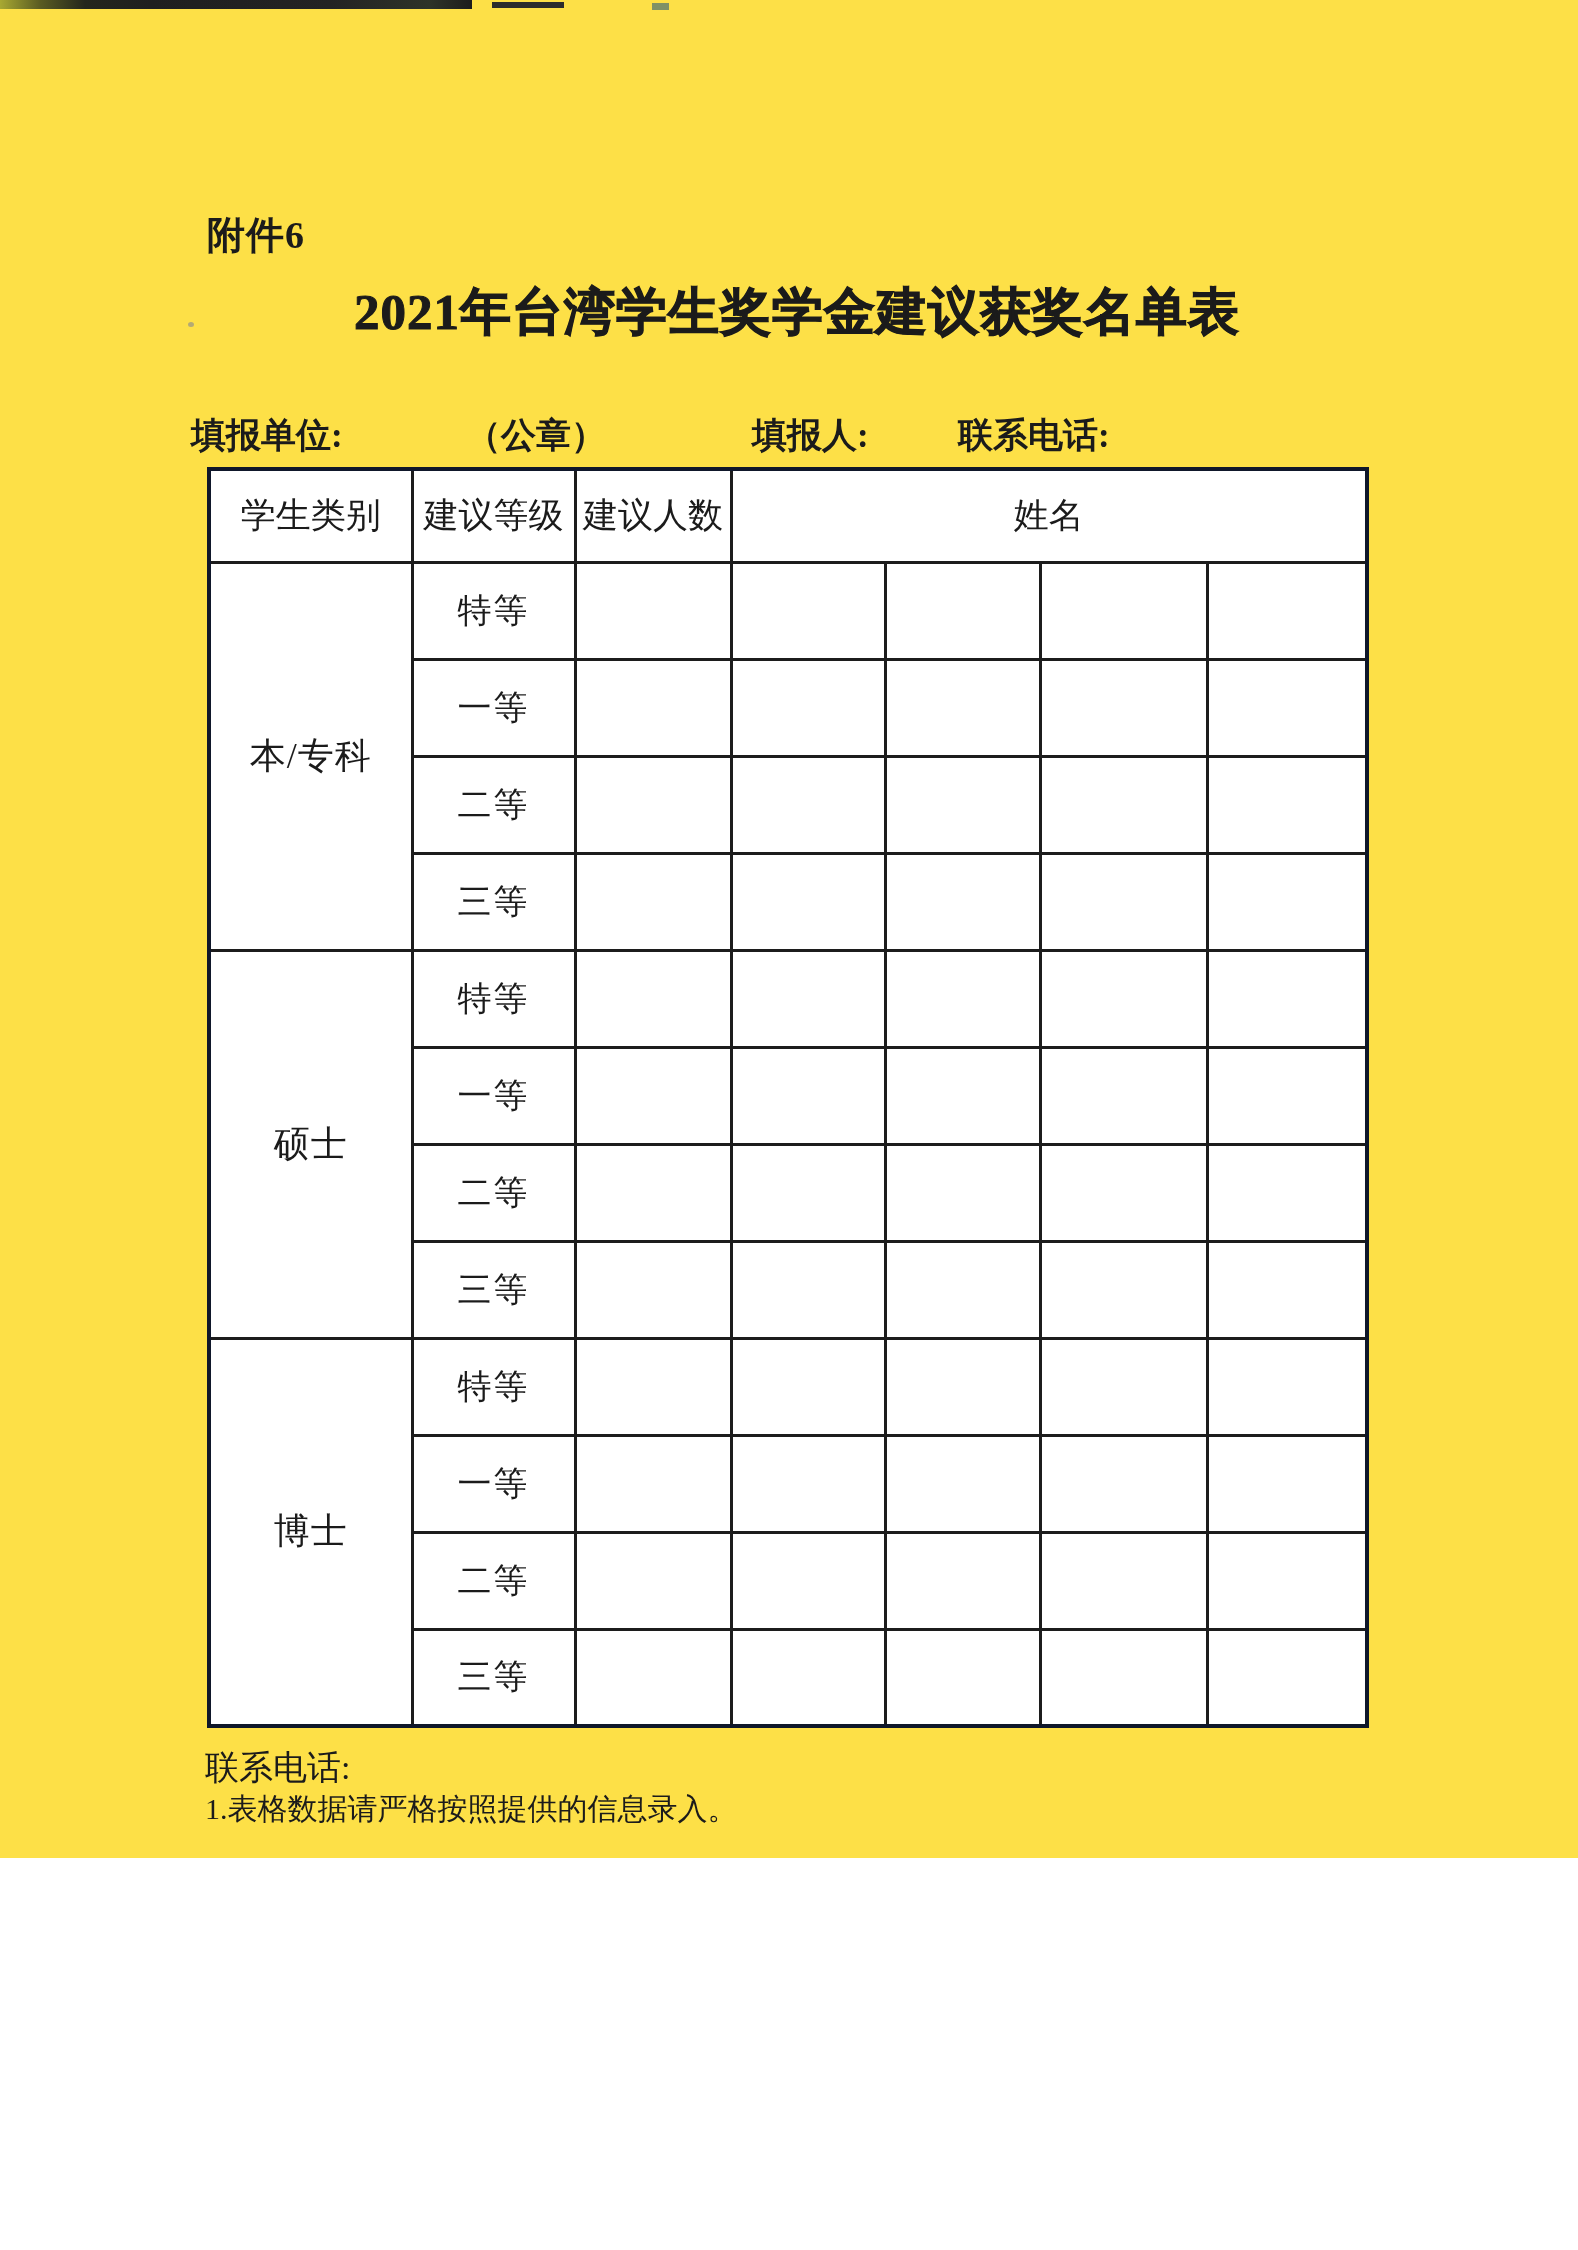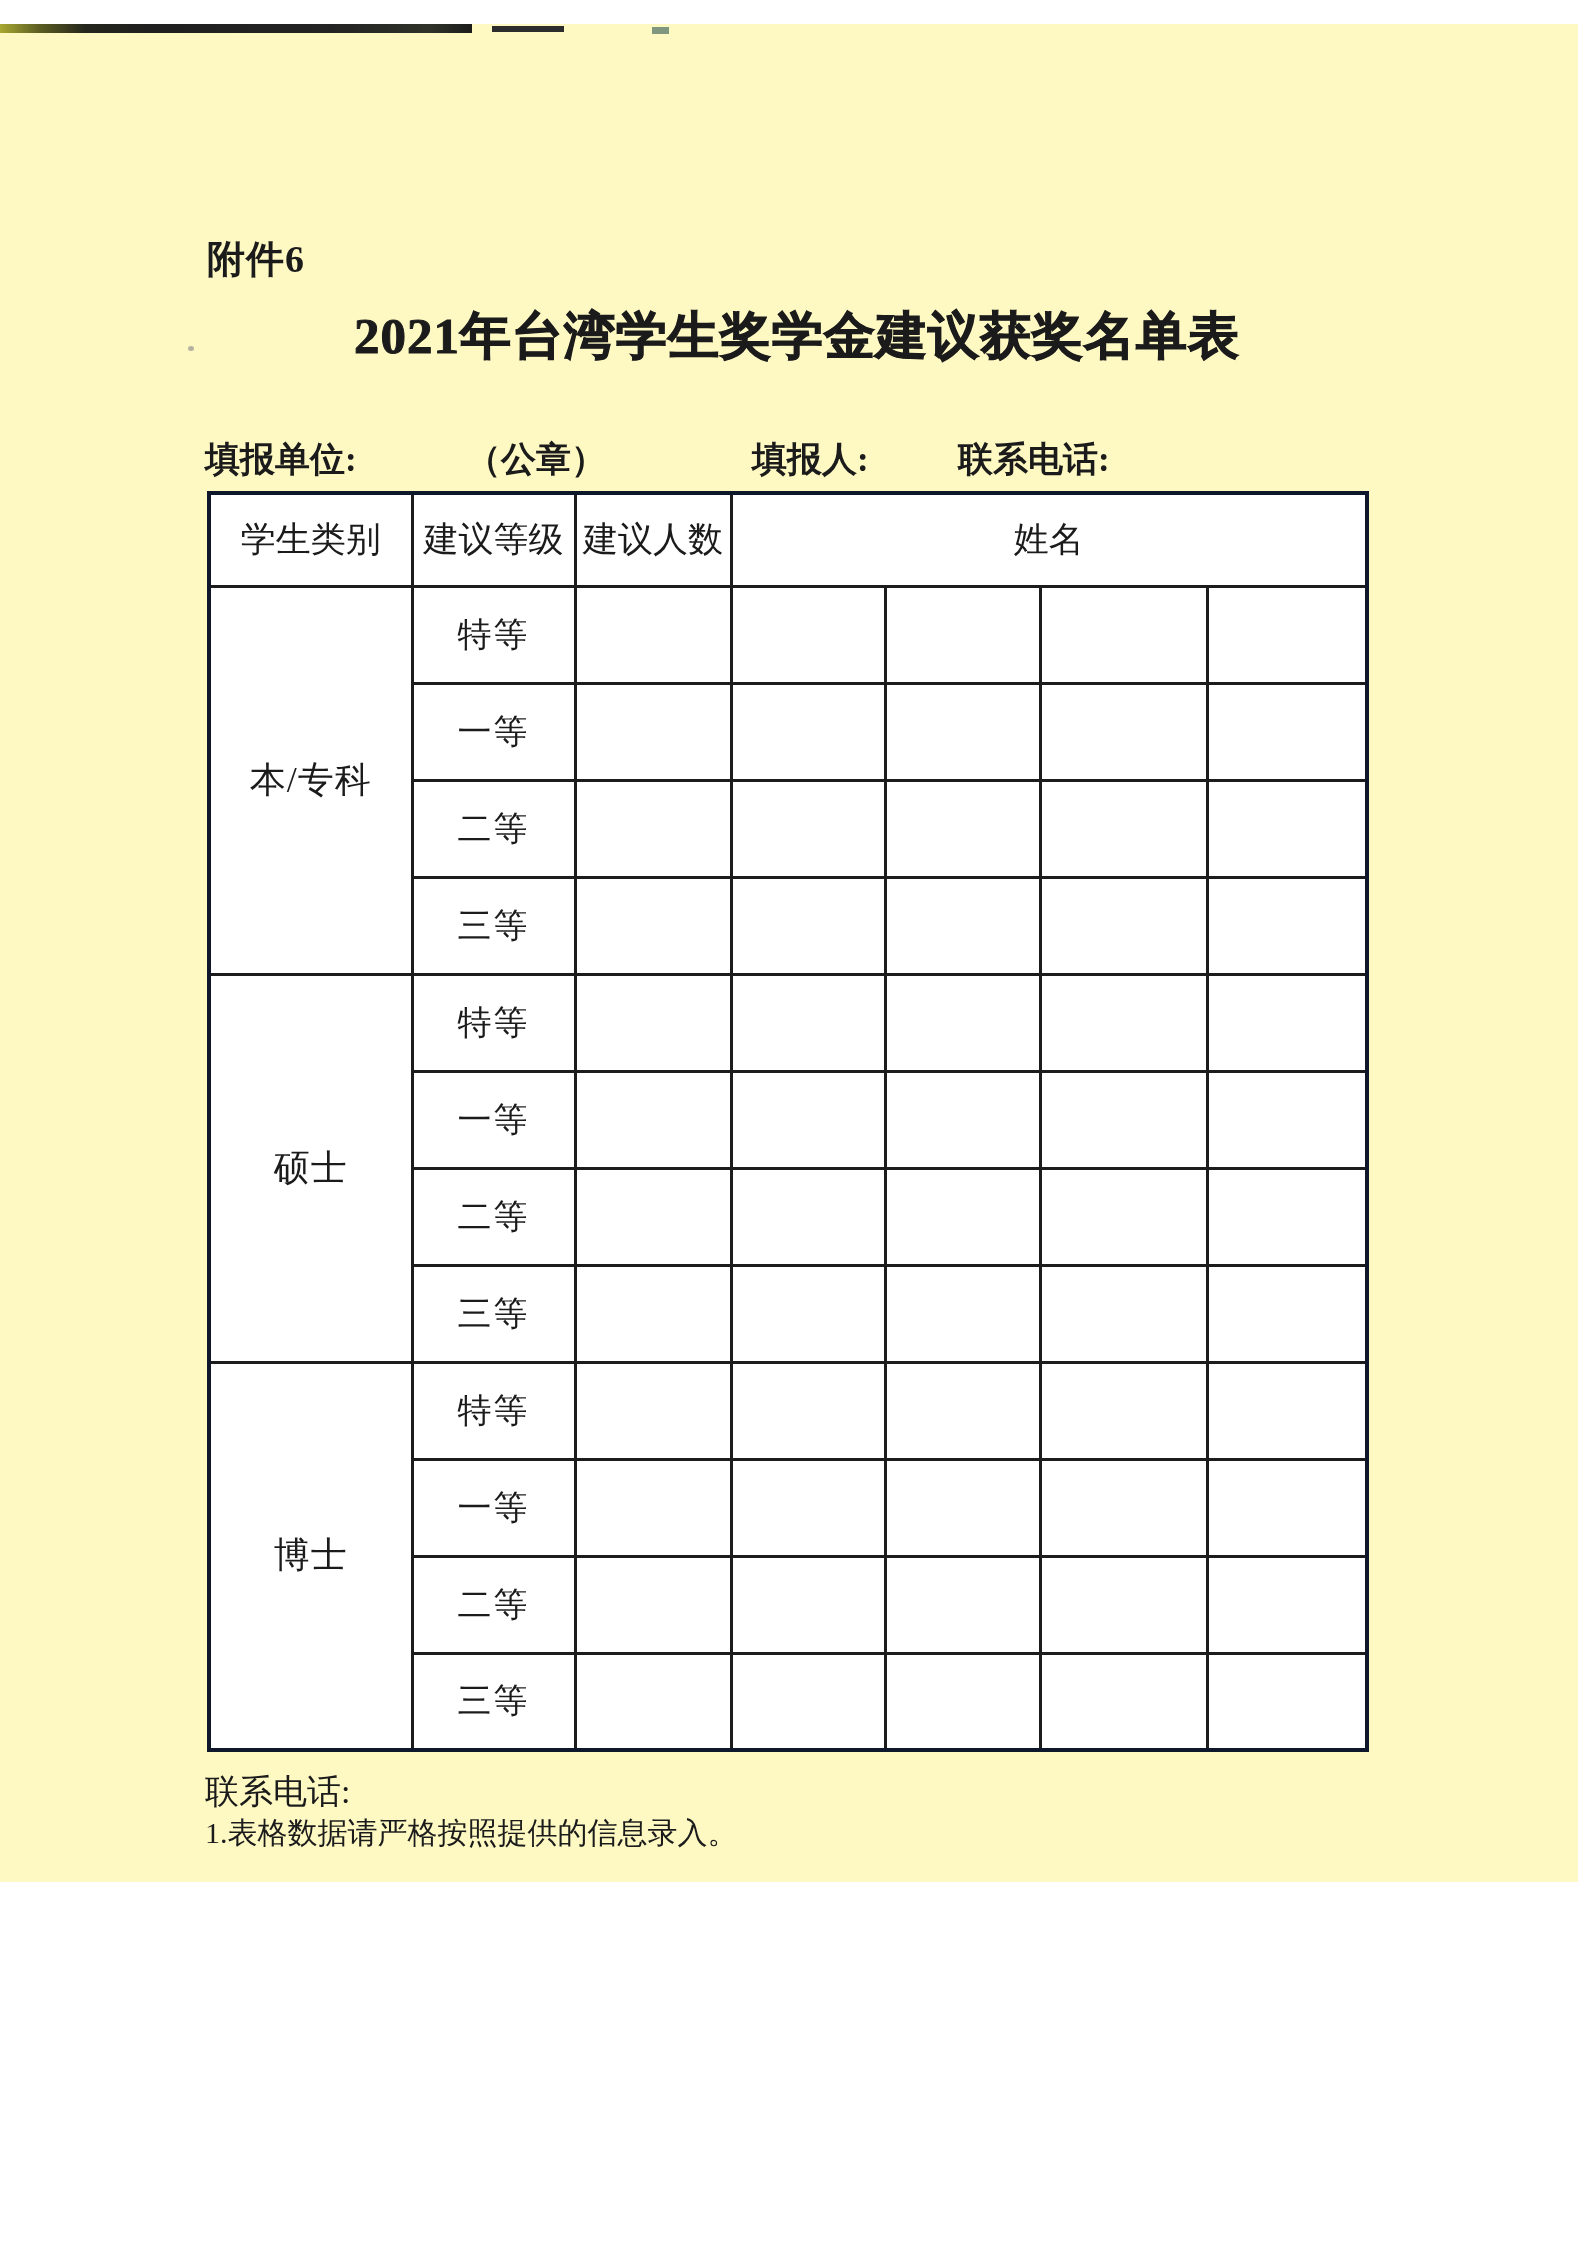--- a/index.html
+++ b/index.html
@@ -6,22 +6,21 @@
   body {
     width: 1578px; height: 2250px;
     background: #ffffff;
     font-family: "Liberation Serif", "DejaVu Serif", serif;
     color: #1b1b1b;
   }
   .page {
     position: relative;
     width: 1578px; height: 1858px;
     overflow: hidden;
-    background: #fef9c3;
-    margin-top: 24px;
+    background: #fde047;
   }
 
   
   .artifact { position: absolute; pointer-events: none; }
   .art-top-1 {
     left: 0; top: 0; width: 472px; height: 9px;
     background: linear-gradient(90deg, #a8a832 0px, #5a5c22 40px, #24261c 85px, #1f1f1f 150px, #232323 330px, #2e3328 430px, #1c1c1c 100%);
   }
   .art-top-2 { left: 492px; top: 2px; width: 72px; height: 6px; background: #2c2c2c; }
   .art-top-3 { left: 652px; top: 3px; width: 17px; height: 7px; background: #5f7d6e; opacity: .8; }
@@ -41,21 +40,21 @@
     position: absolute; left: 207px; top: 210px;
     font-size: 38px; font-weight: 600; letter-spacing: 1px;
   }
   .doc-title {
     position: absolute; left: 0; top: 278px; width: 1594px;
     text-align: center;
     font-size: 51px; font-weight: 700; letter-spacing: 1px;
     -webkit-text-stroke: 1px #1b1b1b;
   }
   .meta-label { position: absolute; top: 412px; font-size: 35px; font-weight: 700; }
-  .meta-unit  { left: 205px; text-align: center; }
+  .meta-unit  { left: 191px; text-align: center; }
   .meta-seal  { left: 466px; }
   .meta-filler{ left: 752px; text-align: center; }
   .meta-phone { left: 958px; }
 
   
   table.form {
     position: absolute; left: 207px; top: 467px;
     width: 1158px; height: 1257px;
     border-collapse: collapse; table-layout: fixed;
   }

